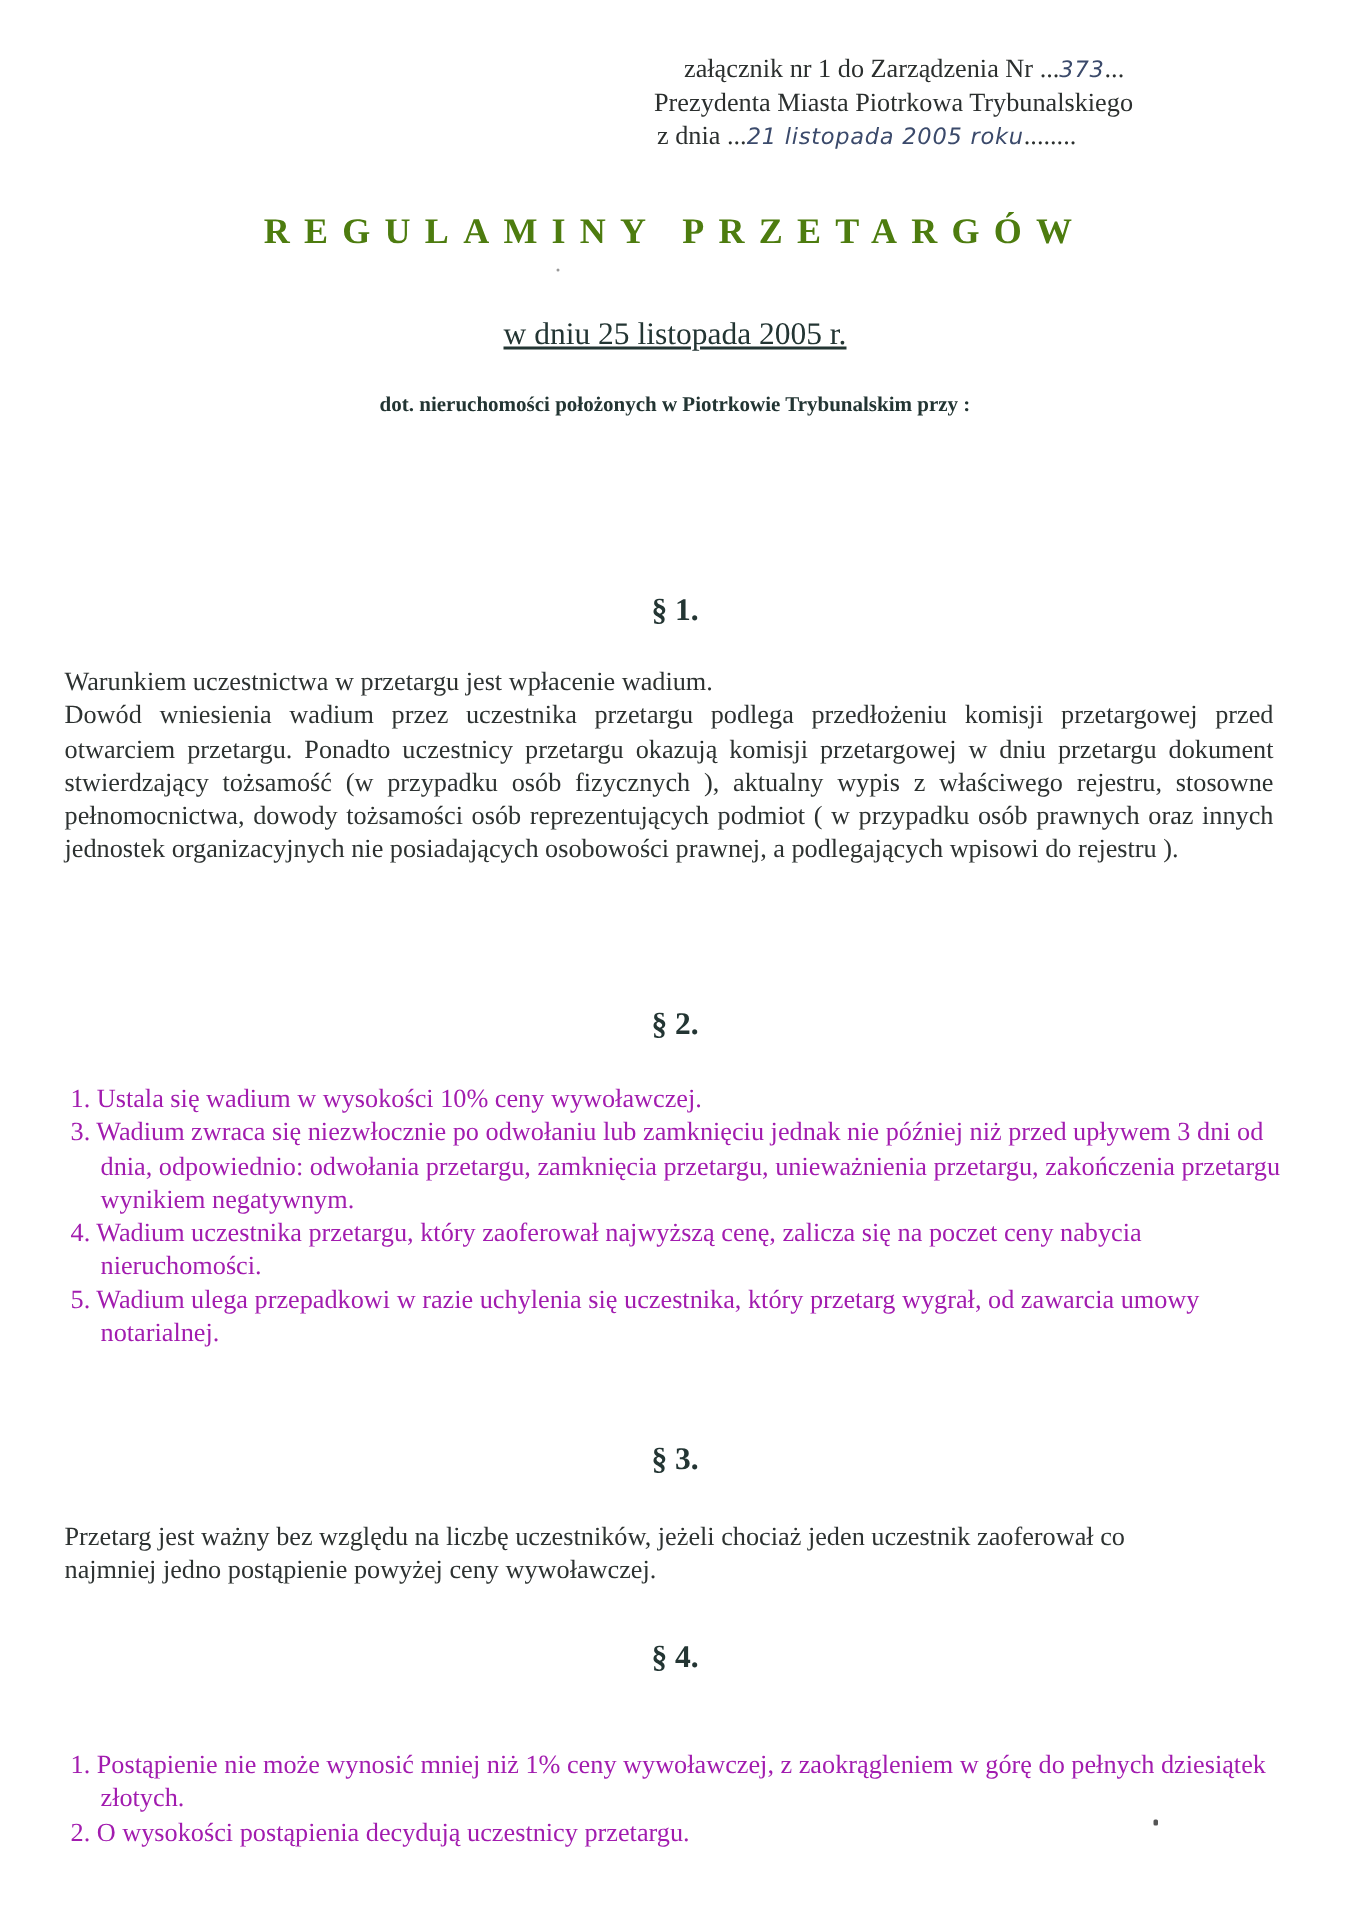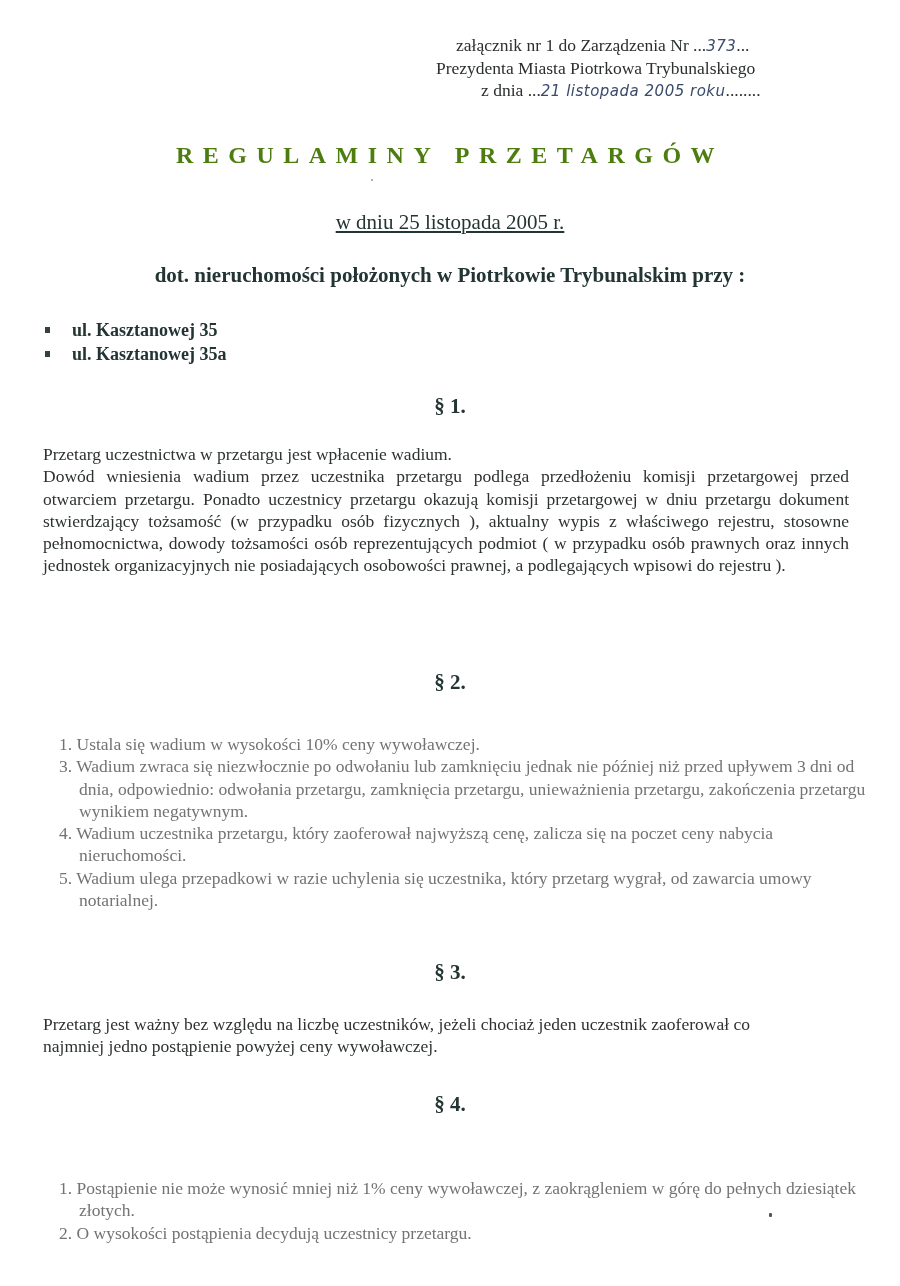--- a/index.html
+++ b/index.html
@@ -10,38 +10,38 @@
     color: #2a2f2e;
     position: relative;
   }
   .page { position: absolute; left: 0; top: 0; width: 836px; height: 1286px; }
   .header-block {
     position: absolute; left: 436px; top: 34px; width: 410px;
     font-size: 17.5px; line-height: 22px; color: #2b2f2e;
   }
   .header-block .l1 { padding-left: 20px; }
   .header-block .l2 { padding-left: 0; }
-  .header-block .l3 { padding-left: 2px; margin-left: 43px; }
+  .header-block .l3 { padding-left: 2px; }
   .hand {
     font-family: "DejaVu Sans", sans-serif; font-style: italic;
     font-size: 15px; color: #3b4a6b; letter-spacing: 0.5px;
   }
   .title {
     position: absolute; left: 0; width: 900px; top: 142px;
     text-align: center; font-weight: bold; font-size: 24px;
     letter-spacing: 9.5px; color: #4d7c0f;
   }
   .date-line {
     position: absolute; left: 0; width: 900px; top: 210px;
     text-align: center; font-weight: normal; font-size: 21px;
     text-decoration: underline; color: #233533;
   }
   .subject {
     position: absolute; left: 0; width: 900px; top: 263px;
-    text-align: center; font-weight: bold; font-size: 21px; color: #233533;
+    text-align: center; font-weight: bold; font-size: 14px; color: #233533;
   }
   .addr-list {
     position: absolute; left: 45px; top: 318px; margin: 0; padding: 0;
     list-style: none; font-weight: bold; font-size: 18px; line-height: 24px; color: #233533;
   }
   .addr-list li { display: flex; align-items: center; }
   .bullet {
     display: inline-block; width: 5px; height: 6px; background: #334140;
     margin-right: 22px;
   }
@@ -50,22 +50,22 @@
     font-weight: bold; font-size: 21px; color: #233533;
   }
   .body-text {
     position: absolute; left: 43px; width: 806px;
     font-size: 17.5px; line-height: 22.3px; color: #2d3231;
     text-align: justify;
   }
   .body-text p { margin: 0; }
   .it { }
   ol.numbered {
-    position: absolute; left: 43px; width: 810px; margin: 16px; padding: 0;
-    list-style: none; font-size: 17.5px; line-height: 22.3px; color: #737373;
+    position: absolute; left: 43px; width: 810px; margin: 4px; padding: 0;
+    list-style: none; font-size: 17.5px; line-height: 22.3px; color: #a21caf;
   }
   ol.numbered li { padding-left: 20px; text-indent: -20px; }
   .speck { position: absolute; width: 3px; height: 4px; background: #555; border-radius: 1px; }
 </style>
 </head>
 <body>
 
 <div class="page">
 
   <div class="header-block">
@@ -75,34 +75,24 @@
     <div class="l2">Prezydenta  Miasta Piotrkowa Trybunalskiego</div>
     <div class="l3">
       <span>z dnia ...</span><span class="hand">21 listopada 2005 roku</span><span>........</span>
     </div>
   </div>
 
   <div class="title">REGULAMINY PRZETARGÓW</div>
   <div class="date-line">w dniu  25 listopada  2005 r.</div>
   <div class="subject">dot. nieruchomości położonych w Piotrkowie Trybunalskim przy :</div>
 
-  <ul class="addr-list">
-    <li>
-        <span class="bullet"></span>
-        <span>ul. Kasztanowej 35</span>
-      </li>
-    <li>
-        <span class="bullet"></span>
-        <span>ul. Kasztanowej 35a</span>
-      </li>
-  </ul>
 
   <div class="para-head" style="top:394px;">§ 1.</div>
   <div class="body-text" style="top:443px;">
-    <p>Przetarg uczestnictwa w przetargu jest wpłacenie wadium.</p>
+    <p>Warunkiem uczestnictwa w przetargu jest wpłacenie wadium.</p>
     <p><span>Dowód wniesienia wadium przez uczestnika przetargu podlega przedłożeniu komisji przetargowej przed otwarciem przetargu. Ponadto uczestnicy przetargu okazują komisji przetargowej w dniu przetargu dokument stwierdzający tożsamość (</span><span class="it">w przypadku osób fizycznych</span><span> ), aktualny wypis z właściwego rejestru, stosowne pełnomocnictwa, dowody tożsamości osób reprezentujących podmiot ( </span><span class="it">w przypadku osób prawnych oraz innych jednostek organizacyjnych nie posiadających osobowości prawnej, a podlegających wpisowi do rejestru</span><span> ).</span></p>
   </div>
 
   <div class="para-head" style="top:670px;">§ 2.</div>
   <ol class="numbered" style="top:717px;">
     <li>1. Ustala się wadium w wysokości 10% ceny wywoławczej.</li>
     <li>3. Wadium zwraca się niezwłocznie po odwołaniu lub zamknięciu  jednak nie później niż przed upływem 3 dni od dnia, odpowiednio: odwołania przetargu, zamknięcia przetargu, unieważnienia przetargu, zakończenia przetargu wynikiem negatywnym.</li>
     <li>4. Wadium uczestnika przetargu, który zaoferował najwyższą cenę, zalicza się na poczet ceny nabycia nieruchomości.</li>
     <li>5. Wadium ulega przepadkowi w razie uchylenia się uczestnika, który przetarg wygrał, od zawarcia umowy notarialnej.</li>
   </ol>

